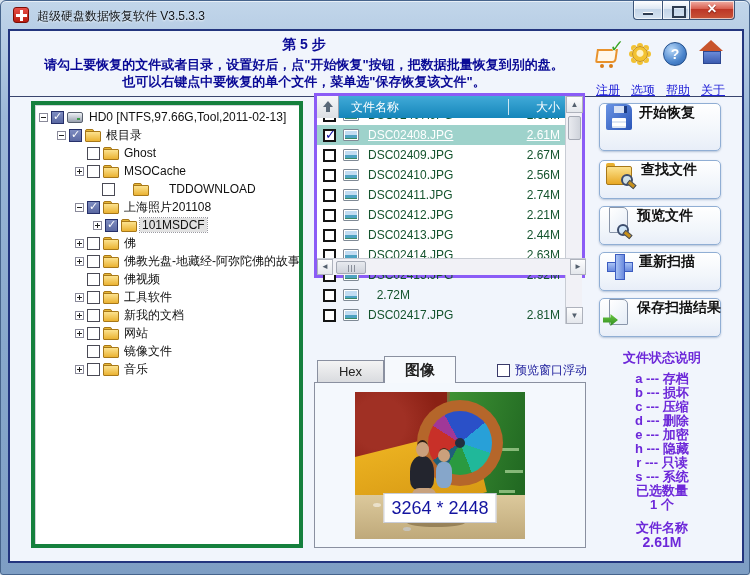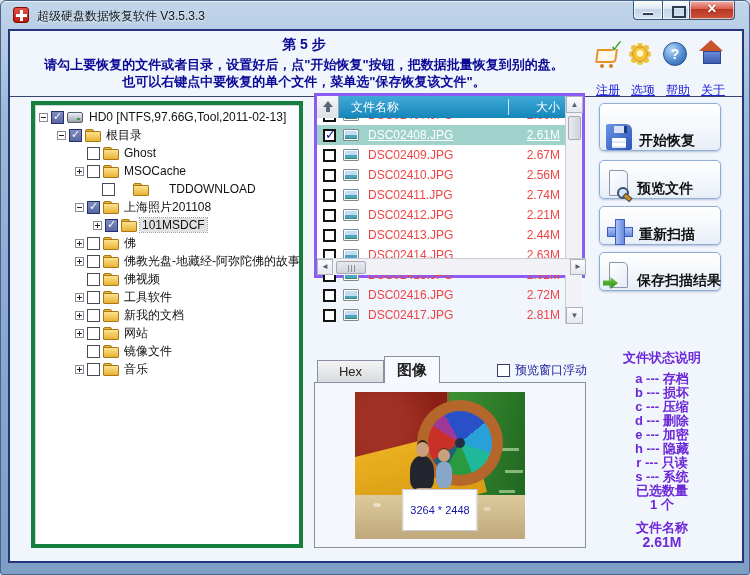--- a/index.html
+++ b/index.html
@@ -68,21 +68,21 @@
   .flist{position:absolute;left:304px;top:62px;width:271px;height:185px;background:#fff;border:3px solid #8b5cf6;}
   .fhead{position:absolute;left:0;top:0;width:252px;height:22px;display:flex;align-items:center;
     background:linear-gradient(#41aad8,#1586ba);color:#fff;font-size:12px;}
   .upbtn{width:22px;height:22px;background:linear-gradient(#f6f7f9,#dcdfe4);border-right:1px solid #9aa2ae;position:relative;flex:0 0 auto;cursor:pointer;}
   .upbtn::before{content:"";position:absolute;left:6px;top:5px;width:0;height:0;border-left:5px solid transparent;border-right:5px solid transparent;border-bottom:6px solid #5a6878;}
   .upbtn::after{content:"";position:absolute;left:9px;top:10px;width:4px;height:6px;background:#5a6878;}
   .hname{flex:1;padding-left:12px;}
   .hsep{width:1px;height:16px;background:rgba(255,255,255,.75);}
   .hsize{width:60px;text-align:right;padding-right:9px;}
   .frows{position:absolute;left:0;top:22px;width:252px;height:206px;overflow:hidden;}
-  .frow{display:flex;align-items:center;height:20px;font-size:12px;color:#ef4444;}
+  .frow{display:flex;align-items:center;height:20px;font-size:12px;color:#14532d;}
   .frow.sel{background:#9ed2cb;color:#fff;text-decoration:underline;}
   .frow-clip{height:7px;overflow:hidden;}
   .frow-clip .frow{margin-top:-13px;}
   .lcb{width:13px;height:13px;border:2px solid #141414;background:#fff;position:relative;flex:0 0 auto;margin-left:6px;}
   .lcb.on::after{content:"✓";position:absolute;left:0;top:-4px;color:#0c0ca0;font-size:13px;font-weight:900;}
   .fimg{width:16px;height:12px;margin-left:7px;flex:0 0 auto;border:1px solid #808a96;border-radius:1px;
     background:linear-gradient(#c2dcf2 0 55%,#4ea2c2 55% 80%,#3a8a66 80%);box-shadow:inset 0 0 0 1px #fff;}
   .fname{flex:1;margin-left:9px;white-space:nowrap;overflow:hidden;}
   .fsize{width:60px;text-align:right;padding-right:9px;}
   
@@ -92,21 +92,21 @@
   .vscroll .sb-btn{width:17px;height:17px;line-height:15px;}
   .vscroll .sb-btn.up{position:absolute;top:0;left:0;}
   .vscroll .sb-btn.down{position:absolute;bottom:0;left:0;}
   .v-thumb{position:absolute;left:2px;top:20px;width:13px;height:24px;background:linear-gradient(90deg,#e8eaef,#cfd3db);border:1px solid #a4a9b4;border-radius:2px;}
   .h-thumb{width:30px;height:13px;margin-left:3px;background:linear-gradient(#e8eaef,#cfd3db);border:1px solid #a4a9b4;border-radius:2px;position:relative;}
   .h-thumb::after{content:"";position:absolute;left:11px;top:3px;width:1px;height:7px;background:#8a8f9a;box-shadow:3px 0 0 #8a8f9a,6px 0 0 #8a8f9a;}
   .h-fill{flex:1;}
   
   .tabs{position:absolute;left:307px;top:325px;height:27px;display:flex;align-items:flex-end;}
   .tab{height:23px;width:67px;background:linear-gradient(#f4f4f4,#d8dade);border:1px solid #8a90a0;border-bottom:none;font-size:13px;color:#222;text-align:center;line-height:22px;cursor:pointer;}
-  .tab.active{height:27px;width:56px;background:#f6f9fd;font-size:15px;font-weight:bold;line-height:26px;z-index:3;}
+  .tab.active{height:27px;width:72px;background:#f6f9fd;font-size:15px;font-weight:bold;line-height:26px;z-index:3;}
   .pfloat{position:absolute;left:487px;top:331px;display:flex;align-items:center;cursor:pointer;}
   .pcb{width:13px;height:13px;border:1px solid #3a3a6a;background:#fff;margin-right:5px;}
   .pfl{font-size:12px;color:#1a1a9a;}
   .pframe{position:absolute;left:304px;top:351px;width:272px;height:166px;border:1px solid #8a90a0;background:#f4f8fd;z-index:2;}
   .photo{position:absolute;left:40px;top:9px;width:170px;height:147px;overflow:hidden;background:#7a6a3a;}
   .ph-green{position:absolute;right:-6px;top:-4px;width:84px;height:122px;background:linear-gradient(100deg,#3e9234,#1e6420);transform:rotate(3deg);}
   .ph-mark{position:absolute;width:22px;height:3px;background:rgba(215,245,190,.55);}
   .ph-red{position:absolute;left:-4px;top:-4px;width:96px;height:88px;background:radial-gradient(circle at 30% 40%,#a03024 0 30%,#8a2014 70%);}
   .ph-yellow{position:absolute;left:-14px;top:52px;width:140px;height:66px;background:linear-gradient(#eab020,#d89a14);transform:rotate(-14deg);}
   .ph-floor{position:absolute;left:0;bottom:0;width:100%;height:44px;background:linear-gradient(#dcc99c,#bfa97a);}
@@ -114,24 +114,24 @@
   .ph-ring{position:absolute;left:62px;top:8px;width:86px;height:86px;border-radius:50%;background:#b5662a;}
   .ph-disc{position:absolute;left:11px;top:11px;width:64px;height:64px;border-radius:50%;
     background:conic-gradient(#2a50c8 0 14%,#28a0d8 14% 30%,#20b89a 30% 44%,#2a9a40 44% 58%,#20607a 58% 66%,#c83028 66% 84%,#a03898 84% 92%,#2a50c8 92%);}
   .ph-disc::after{content:"";position:absolute;left:27px;top:27px;width:10px;height:10px;border-radius:50%;background:#203040;}
   .ph-shadow{position:absolute;left:52px;top:126px;width:58px;height:9px;border-radius:50%;background:rgba(60,40,10,.35);}
   .ph-wbody{position:absolute;left:55px;top:64px;width:24px;height:34px;border-radius:45% 45% 30% 30%;background:#23252e;}
   .ph-whead{position:absolute;left:61px;top:50px;width:13px;height:15px;border-radius:50%;background:#caa07c;box-shadow:0 -3px 0 -1px #2a1c12;}
   .ph-wlegs{position:absolute;left:57px;top:96px;width:24px;height:22px;border-radius:30%;background:#c8a27e;}
   .ph-bbody{position:absolute;left:81px;top:70px;width:16px;height:26px;border-radius:35%;background:#86a6ca;}
   .ph-bhead{position:absolute;left:83px;top:57px;width:12px;height:13px;border-radius:50%;background:#caa07c;box-shadow:0 -2px 0 -1px #3a281a;}
-  .dimlabel{position:absolute;left:50%;bottom:8px;transform:translateX(-50%);background:#fff;border:1px solid #c8ccd8;color:#1414a0;font-size:11px;padding:12px 7px;line-height:16px;white-space:nowrap;z-index:4;}
+  .dimlabel{position:absolute;left:50%;bottom:16px;transform:translateX(-50%);background:#fff;border:1px solid #c8ccd8;color:#1414a0;font-size:18px;padding:6px 7px;line-height:16px;white-space:nowrap;z-index:4;}
   
   .actions{position:absolute;left:589px;top:72px;width:122px;}
-  .abtn{display:flex;align-items:flex-end;width:122px;height:39px;margin-bottom:7px;background:linear-gradient(#ffffff,#f2f6fb 60%,#e8eef8);
+  .abtn{display:flex;align-items:flex-start;width:122px;height:39px;margin-bottom:7px;background:linear-gradient(#ffffff,#f2f6fb 60%,#e8eef8);
     border:1px solid #90aed4;border-radius:5px;box-shadow:0 1px 2px rgba(90,120,160,.4);cursor:pointer;padding:0 6px;font-family:inherit;}
   .abtn:first-child{height:48px;margin-bottom:9px;}
   .albl{font-size:14px;font-weight:bold;color:#111;margin-left:7px;white-space:nowrap;}
   .aicon{width:28px;height:28px;position:relative;flex:0 0 auto;}
   .ic-floppy{background:linear-gradient(135deg,#6a94e4,#2a55b8);border-radius:2px 6px 2px 2px;width:26px;height:26px;}
   .ic-floppy::before{content:"";position:absolute;left:6px;bottom:2px;width:14px;height:10px;background:linear-gradient(#fff 0 3px,#dde6f4 3px 5px,#fff 5px 8px,#dde6f4 8px);border-radius:1px;}
   .ic-floppy::after{content:"";position:absolute;left:8px;top:2px;width:10px;height:7px;background:#d8e2f4;border-right:3px solid #1c3a80;}
   .ic-foldersearch{width:28px;height:24px;}
   .ic-foldersearch::before{content:"";position:absolute;left:0;top:2px;width:9px;height:5px;background:#e8b030;border-radius:2px 2px 0 0;}
   .ic-foldersearch::after{content:"";position:absolute;left:0;top:5px;width:24px;height:17px;background:linear-gradient(#fce28e,#e8a824);border:1px solid #a87818;border-radius:2px;}
@@ -357,21 +357,20 @@
           </div>
           <div class="frow">
             <span class="lcb"></span>
             <span class="fimg"></span>
             <span class="fname">DSC02415.JPG</span>
             <span class="fsize">2.92M</span>
           </div>
           <div class="frow">
             <span class="lcb"></span>
             <span class="fimg"></span>
-            <span class="fname">DSC02416.JPG</span>
             <span class="fsize">2.72M</span>
           </div>
           <div class="frow">
             <span class="lcb"></span>
             <span class="fimg"></span>
             <span class="fname">DSC02417.JPG</span>
             <span class="fsize">2.81M</span>
           </div>
         </div>
       <div class="vscroll">
@@ -415,20 +414,26 @@
         <div class="ph-bbody"></div>
         <div class="ph-bhead"></div>
         <div class="dimlabel">3264 * 2448</div>
       </div>
     </div>
 
     <div class="actions" id="actions">
         <button class="abtn">
           <span class="aicon ic-floppy"></span>
           <span class="albl">开始恢复</span>
+        </button>
+        <button class="abtn">
+          <span class="aicon ic-foldersearch">
+            <i class="mag"></i>
+          </span>
+          <span class="albl">查找文件</span>
         </button>
         <button class="abtn">
           <span class="aicon ic-filesearch">
             <i class="mag"></i>
           </span>
           <span class="albl">预览文件</span>
         </button>
         <button class="abtn">
           <span class="aicon ic-plusbig"></span>
           <span class="albl">重新扫描</span>

